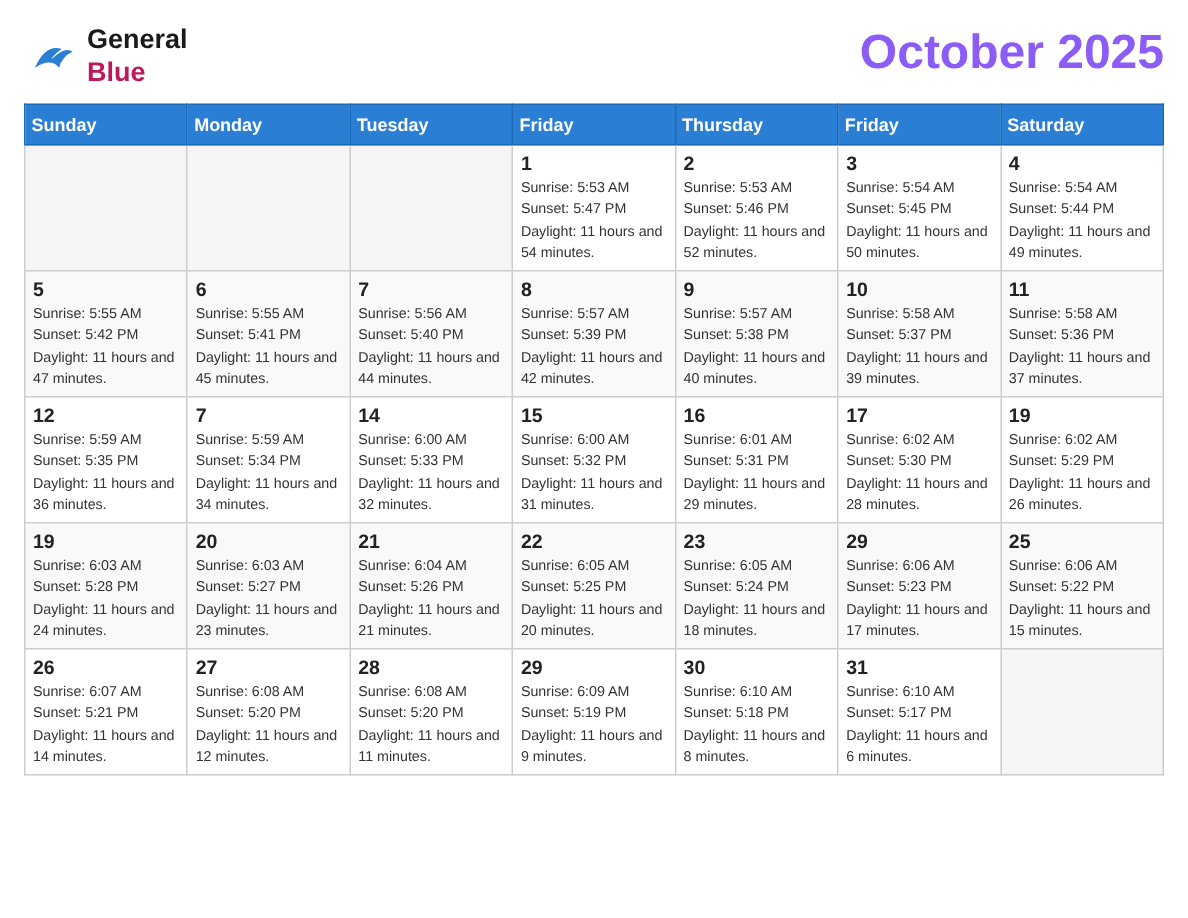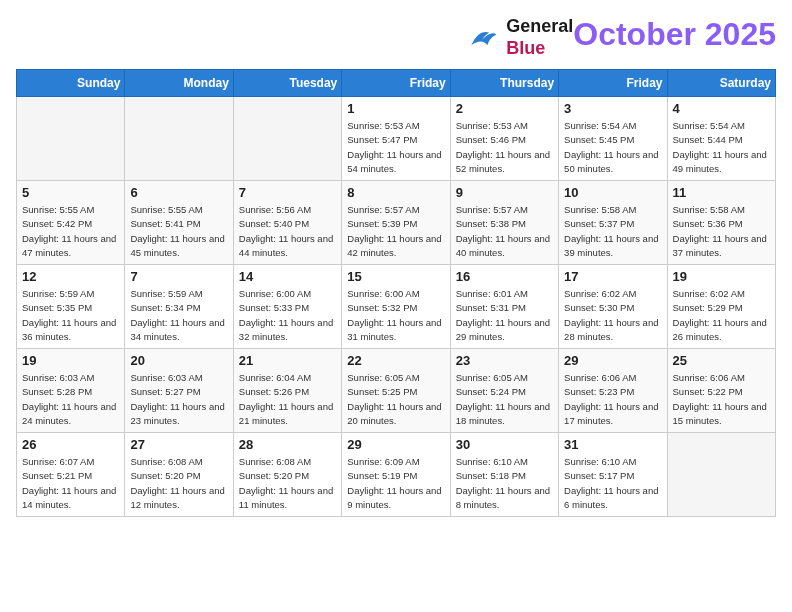--- a/index.html
+++ b/index.html
@@ -5,21 +5,21 @@
     * { box-sizing: border-box; margin: 0; padding: 0; }
     body {
       font-family: Arial, sans-serif;
       background: #fff;
       width: 792px;
       min-height: 612px;
       padding: 16px;
     }
     .header {
       display: flex;
-      justify-content: flex-end;
+      justify-content: space-between;
       align-items: flex-start;
       margin-bottom: 10px;
     }
     .logo {
       display: flex;
       align-items: center;
       gap: 6px;
     }
     .logo-bird {
       width: 36px;
@@ -41,21 +41,21 @@
       width: 100%;
       border-collapse: collapse;
       border: 1px solid #ccc;
     }
     .calendar th {
       background: #2a7fd4;
       color: #fff;
       font-size: 12px;
       font-weight: bold;
       padding: 6px 4px;
-      text-align: right;
+      text-align: left;
       border: 1px solid #1a6ab8;
     }
     .calendar td {
       vertical-align: top;
       border: 1px solid #ccc;
       padding: 4px 5px;
       width: 108px;
       min-height: 90px;
       font-size: 10px;
       color: #222;

